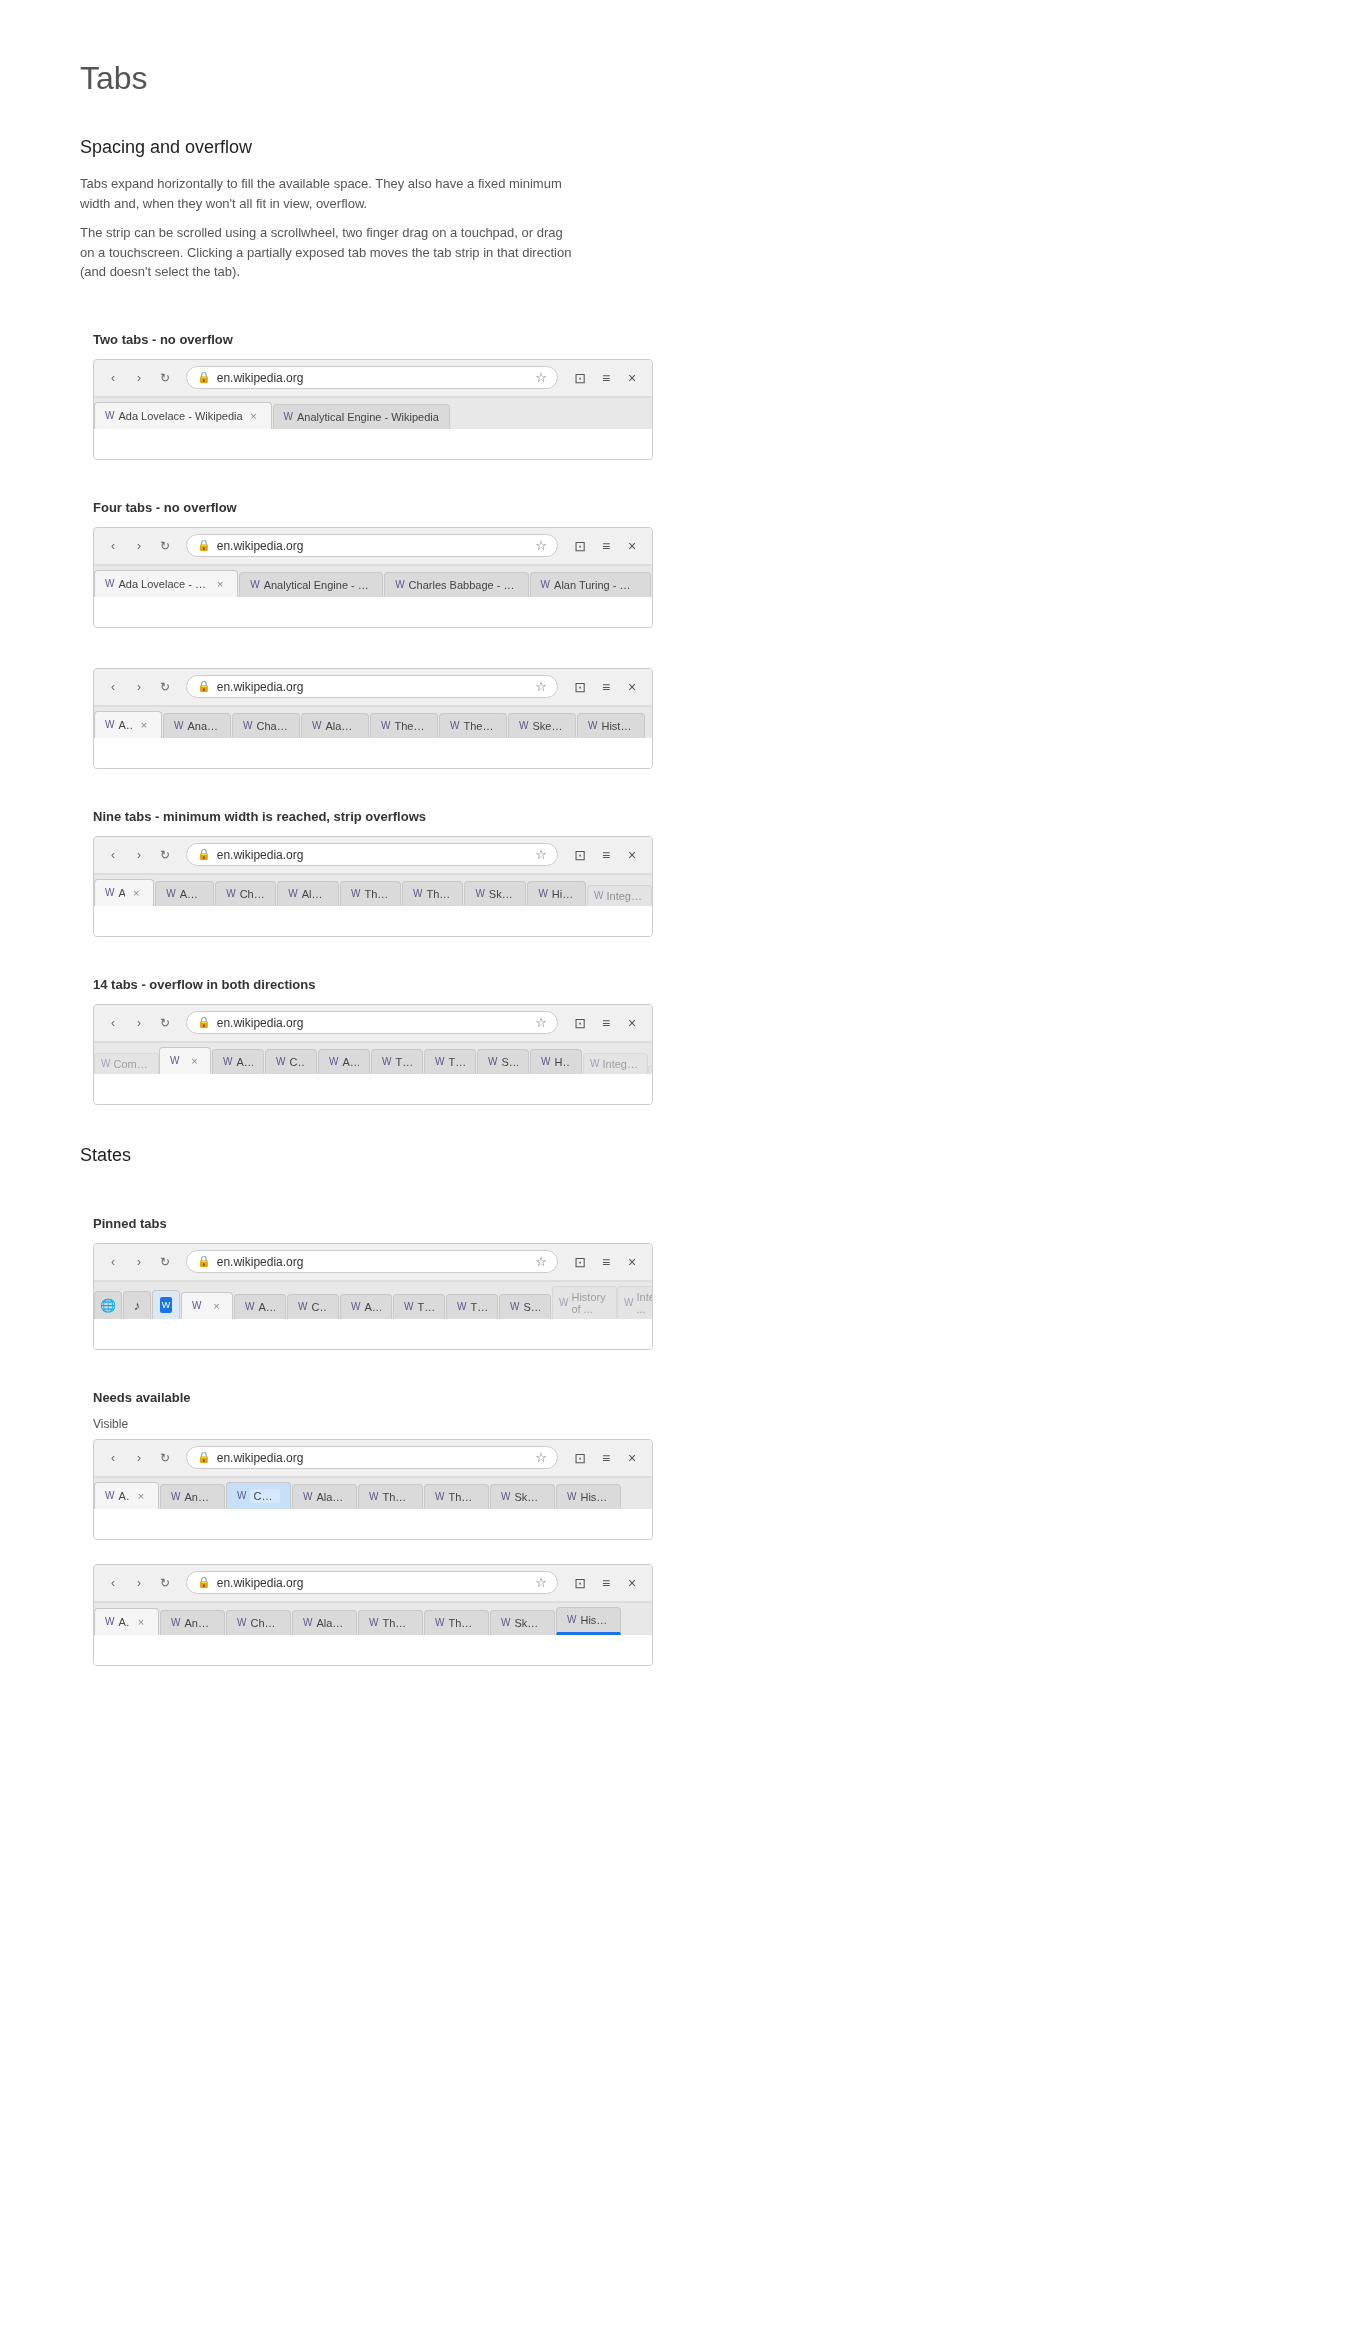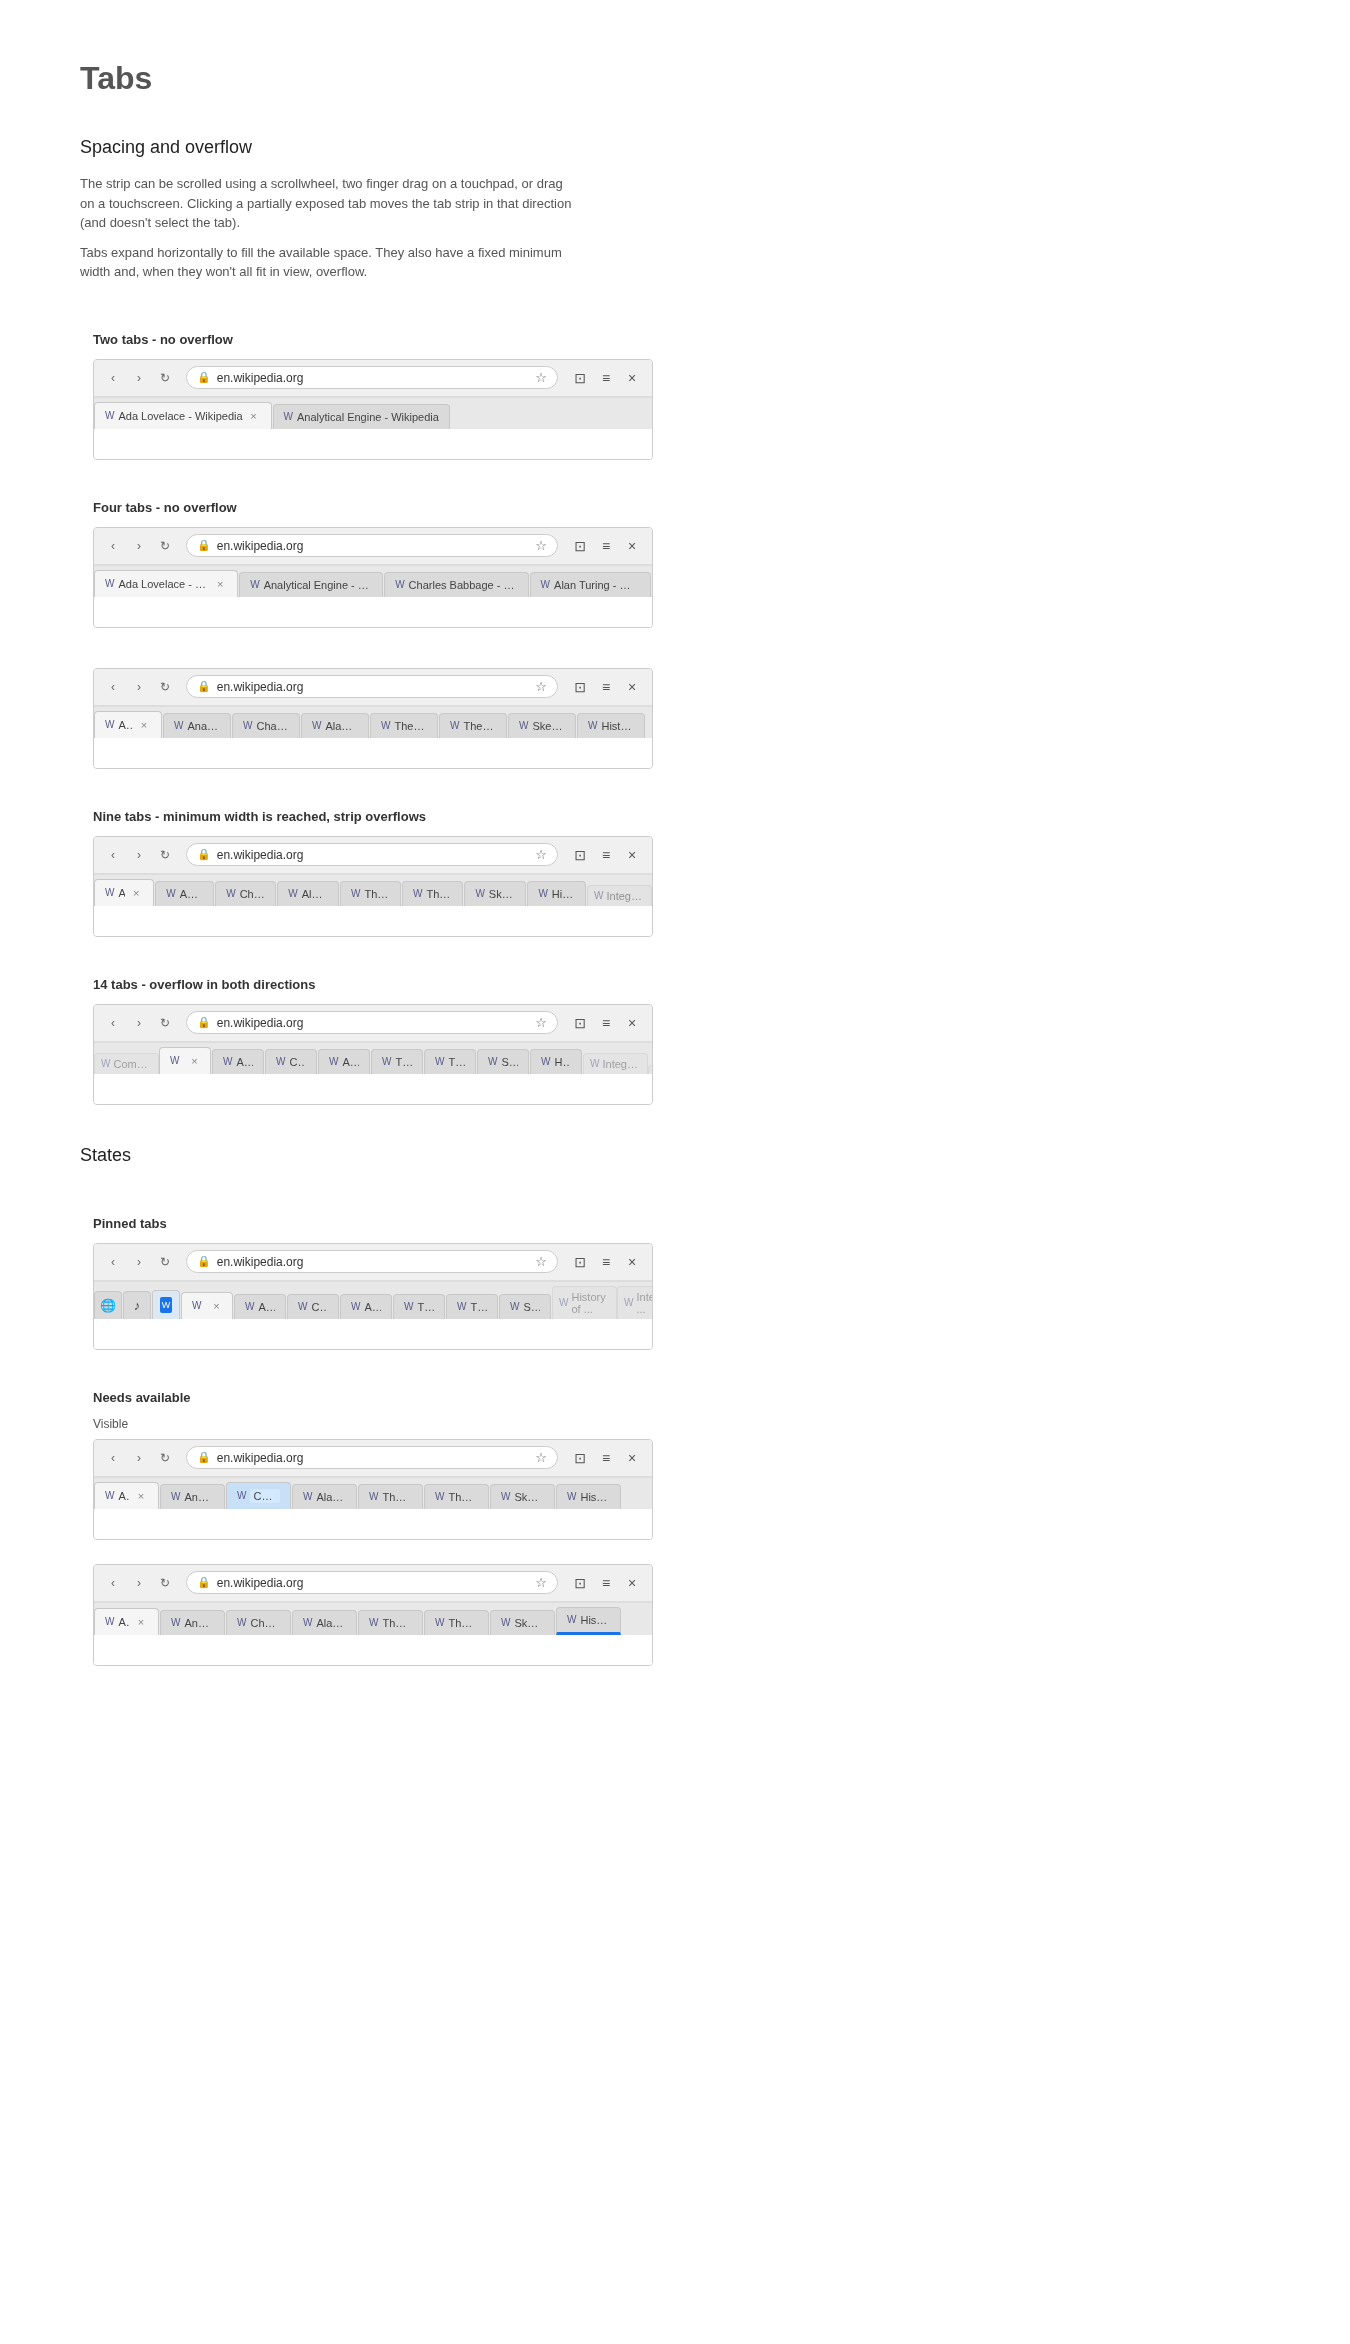--- a/index.html
+++ b/index.html
@@ -6,21 +6,21 @@
     body {
       font-family: -apple-system, BlinkMacSystemFont, 'Segoe UI', Arial, sans-serif;
       background: #fff;
       color: #333;
       padding: 60px 80px;
       max-width: 1350px;
     }
 
     h1.page-title {
       font-size: 32px;
-      font-weight: 700;
+      font-weight: 400;
       color: #555;
       margin-bottom: 40px;
     }
 
     h2.section-title {
       font-size: 18px;
       font-weight: 400;
       margin-bottom: 16px;
       color: #222;
     }
@@ -242,22 +242,22 @@
     }
 
   </style>
 </head>
 <body>
 
 <h1 class="page-title">Tabs</h1>
 
 <div class="section">
   <h2 class="section-title">Spacing and overflow</h2>
+  <p class="description">Tabs expand horizontally to fill the available space. They also have a fixed minimum width and, when they won't all fit in view, overflow.</p>
   <p class="description">The strip can be scrolled using a scrollwheel, two finger drag on a touchpad, or drag on a touchscreen. Clicking a partially exposed tab moves the tab strip in that direction (and doesn't select the tab).</p>
-  <p class="description">Tabs expand horizontally to fill the available space. They also have a fixed minimum width and, when they won't all fit in view, overflow.</p>
 </div>
 
 <div class="demo-block">
   <div class="demo-label">Two tabs - no overflow</div>
   <div class="browser">
     <div class="browser-toolbar">
       <button class="nav-btn">‹</button>
       <button class="nav-btn">›</button>
       <button class="nav-btn">↻</button>
       <div class="address-bar">

